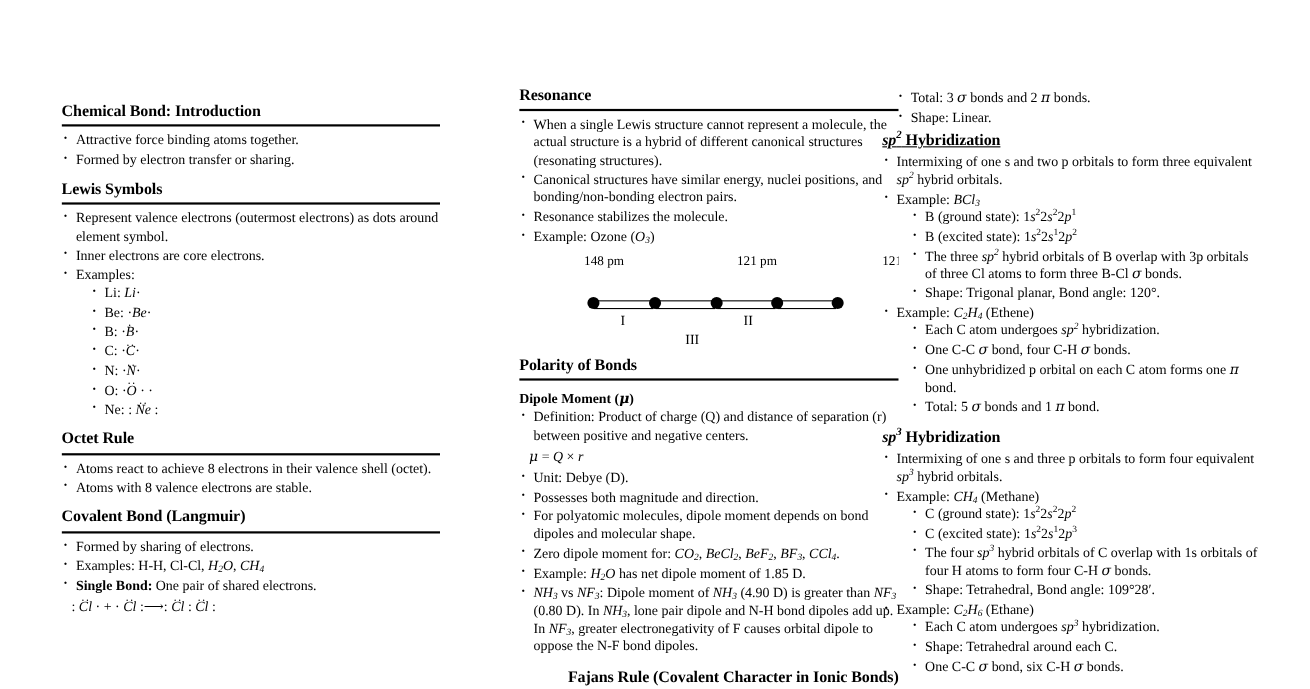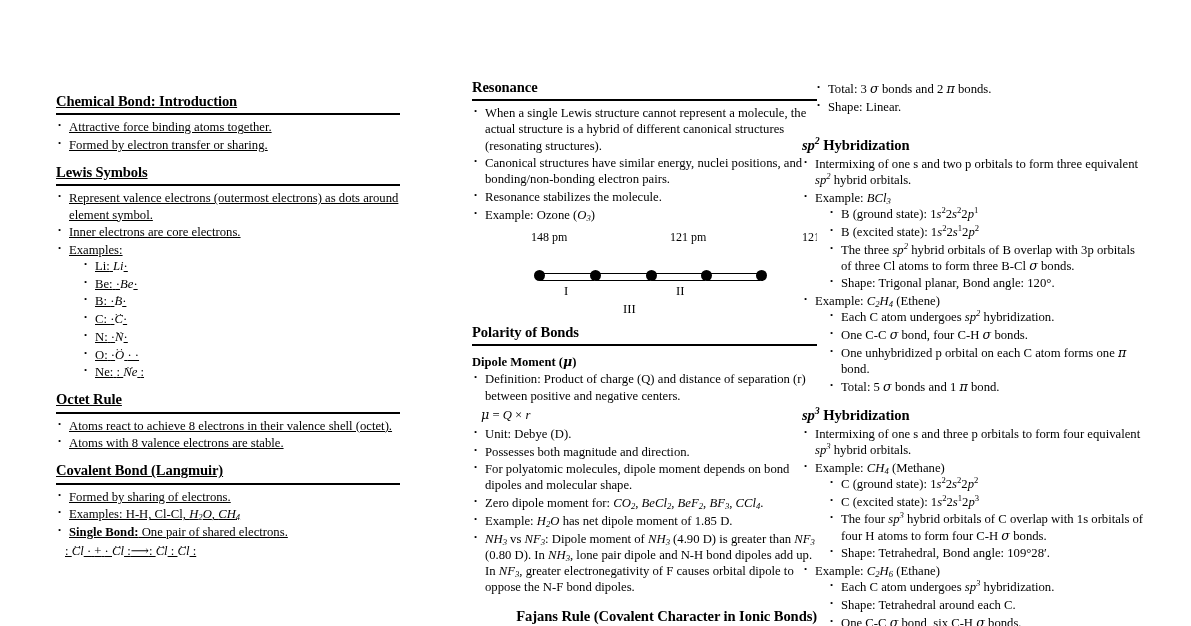--- a/index.html
+++ b/index.html
@@ -6,21 +6,21 @@
   body{
     width:1191px;height:626px;
     background:#ffffff;
     font-family:"Liberation Serif","DejaVu Serif",serif;
     color:#000000;
     overflow:hidden;
   }
   .page{position:relative;width:1191px;height:626px;}
 
   .col{position:absolute;top:0;overflow:hidden;}
-  #col-1{left:56px;width:344px;height:562px;text-decoration:underline;}
+  #col-1{left:56px;width:344px;height:562px;}
   #col-2{left:444px;width:345px;height:626px;margin-left:28px;}
   #col-3{left:802px;width:345px;height:626px;}
 
   .col-inner{position:relative;}
 
   h2.section-title{
     font-size:14.6px;font-weight:bold;
     margin:0;padding:0 0 2px 0;
     line-height:1.18;
     letter-spacing:-0.1px;
@@ -253,21 +253,21 @@
   <div class="col" id="col-3">
     <div class="col-inner" style="padding-top:81px;">
 
       <ul class="lvl2" style="margin-left:14px;">
         <li>
           <span>Total: 3 </span><span class="gk">σ</span><span> bonds and 2 </span><span class="gk">π</span><span> bonds.</span>
         </li>
         <li>Shape: Linear.</li>
       </ul>
 
-      <h2 class="section-title" style="margin-top:22px;">
+      <h2 class="section-title" style="margin-top:5px;text-decoration:underline;">
         <span class="mi"><span>sp</span><sup>2</sup></span><span> Hybridization</span>
       </h2>
       <ul>
         <li>
           <span>Intermixing of one s and two p orbitals to form three equivalent </span><span class="mi nb"><span>sp</span><sup>2</sup></span><span> hybrid orbitals.</span>
         </li>
         <li>
           <span>Example: </span><span class="mi nb"><span>BCl</span><sub>3</sub></span>
           <ul class="lvl2">
             <li>

